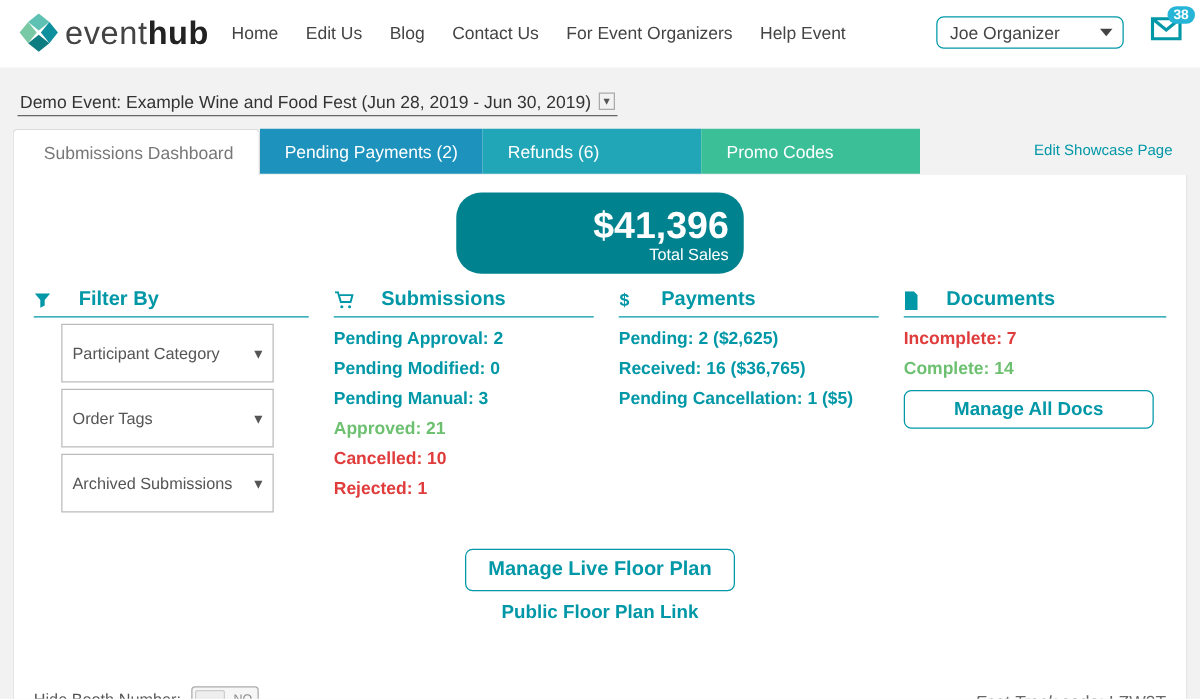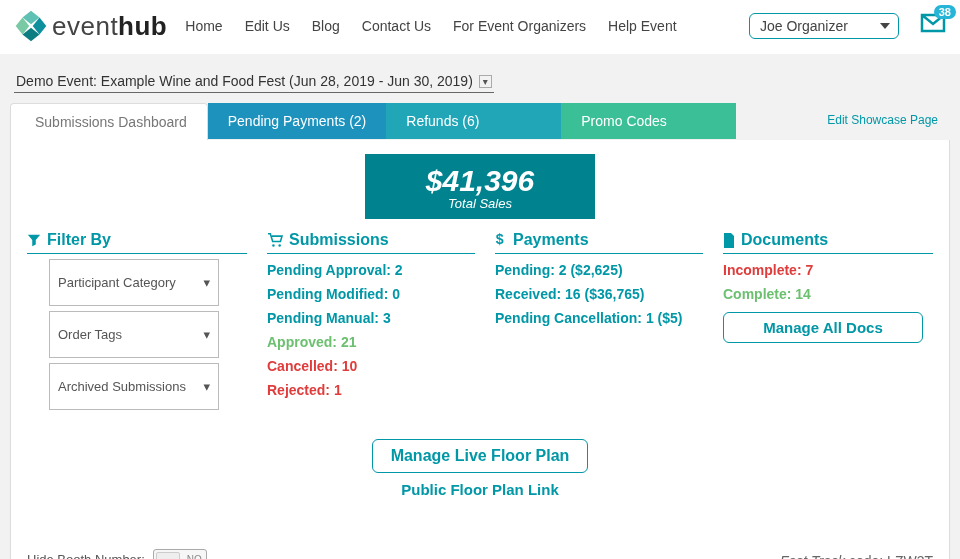--- a/index.html
+++ b/index.html
@@ -73,32 +73,32 @@
   .showcase-link { margin-left:auto; color:var(--teal); font-size:12px; cursor:pointer; padding:10px 12px;}
   
   .panel {
     background:#fff; margin:0 10px 0 10px; border:1px solid var(--border);
     border-top:none; border-radius:0 0 6px 6px; padding:14px 16px 8px 16px;
     min-height:440px; position:relative;
   }
   
   .totals {
     width:230px; margin:0 auto 12px auto; background:var(--teal-dark);
-    color:#fff; border-radius:0; padding:10px 12px 8px; text-align:center;font-style:italic;
+    color:#fff; border-radius:20px; padding:10px 12px 8px; text-align:right;
   }
   .totals .amount { font-size:30px; font-weight:700;}
   .totals .label { font-size:13px; margin-top:-2px;}
   .totals .row2 { display:flex; justify-content:space-around; margin-top:6px;}
   .totals .small { font-size:12px;}
   .totals .big { font-size:18px; font-weight:700;}
   
   .cols { display:flex; gap:20px; }
   .col { flex:1; min-width:0;}
   .col h3 {
-    color:var(--teal); font-size:16px; margin:0 0 4px 0; display:flex; align-items:center; gap:6px;
+    color:var(--teal); font-size:16px; margin:0 0 4px 0; display:flex; align-items:center; gap:22px;
     border-bottom:1px solid var(--teal); padding-bottom:4px;
   }
   .col .line { font-size:14px; font-weight:700; margin:8px 0; color:var(--teal);}
   .col .line.green { color:var(--green-txt);}
   .col .line.red { color:var(--red-txt);}
   .filter-dd {
     width:170px; display:flex; justify-content:space-between; align-items:center;
     border:1px solid #bbb; background:#fff; font-size:13px; padding:15px 8px; margin:5px 0 5px 22px; color:#555;
   }
   .docs-btn {

